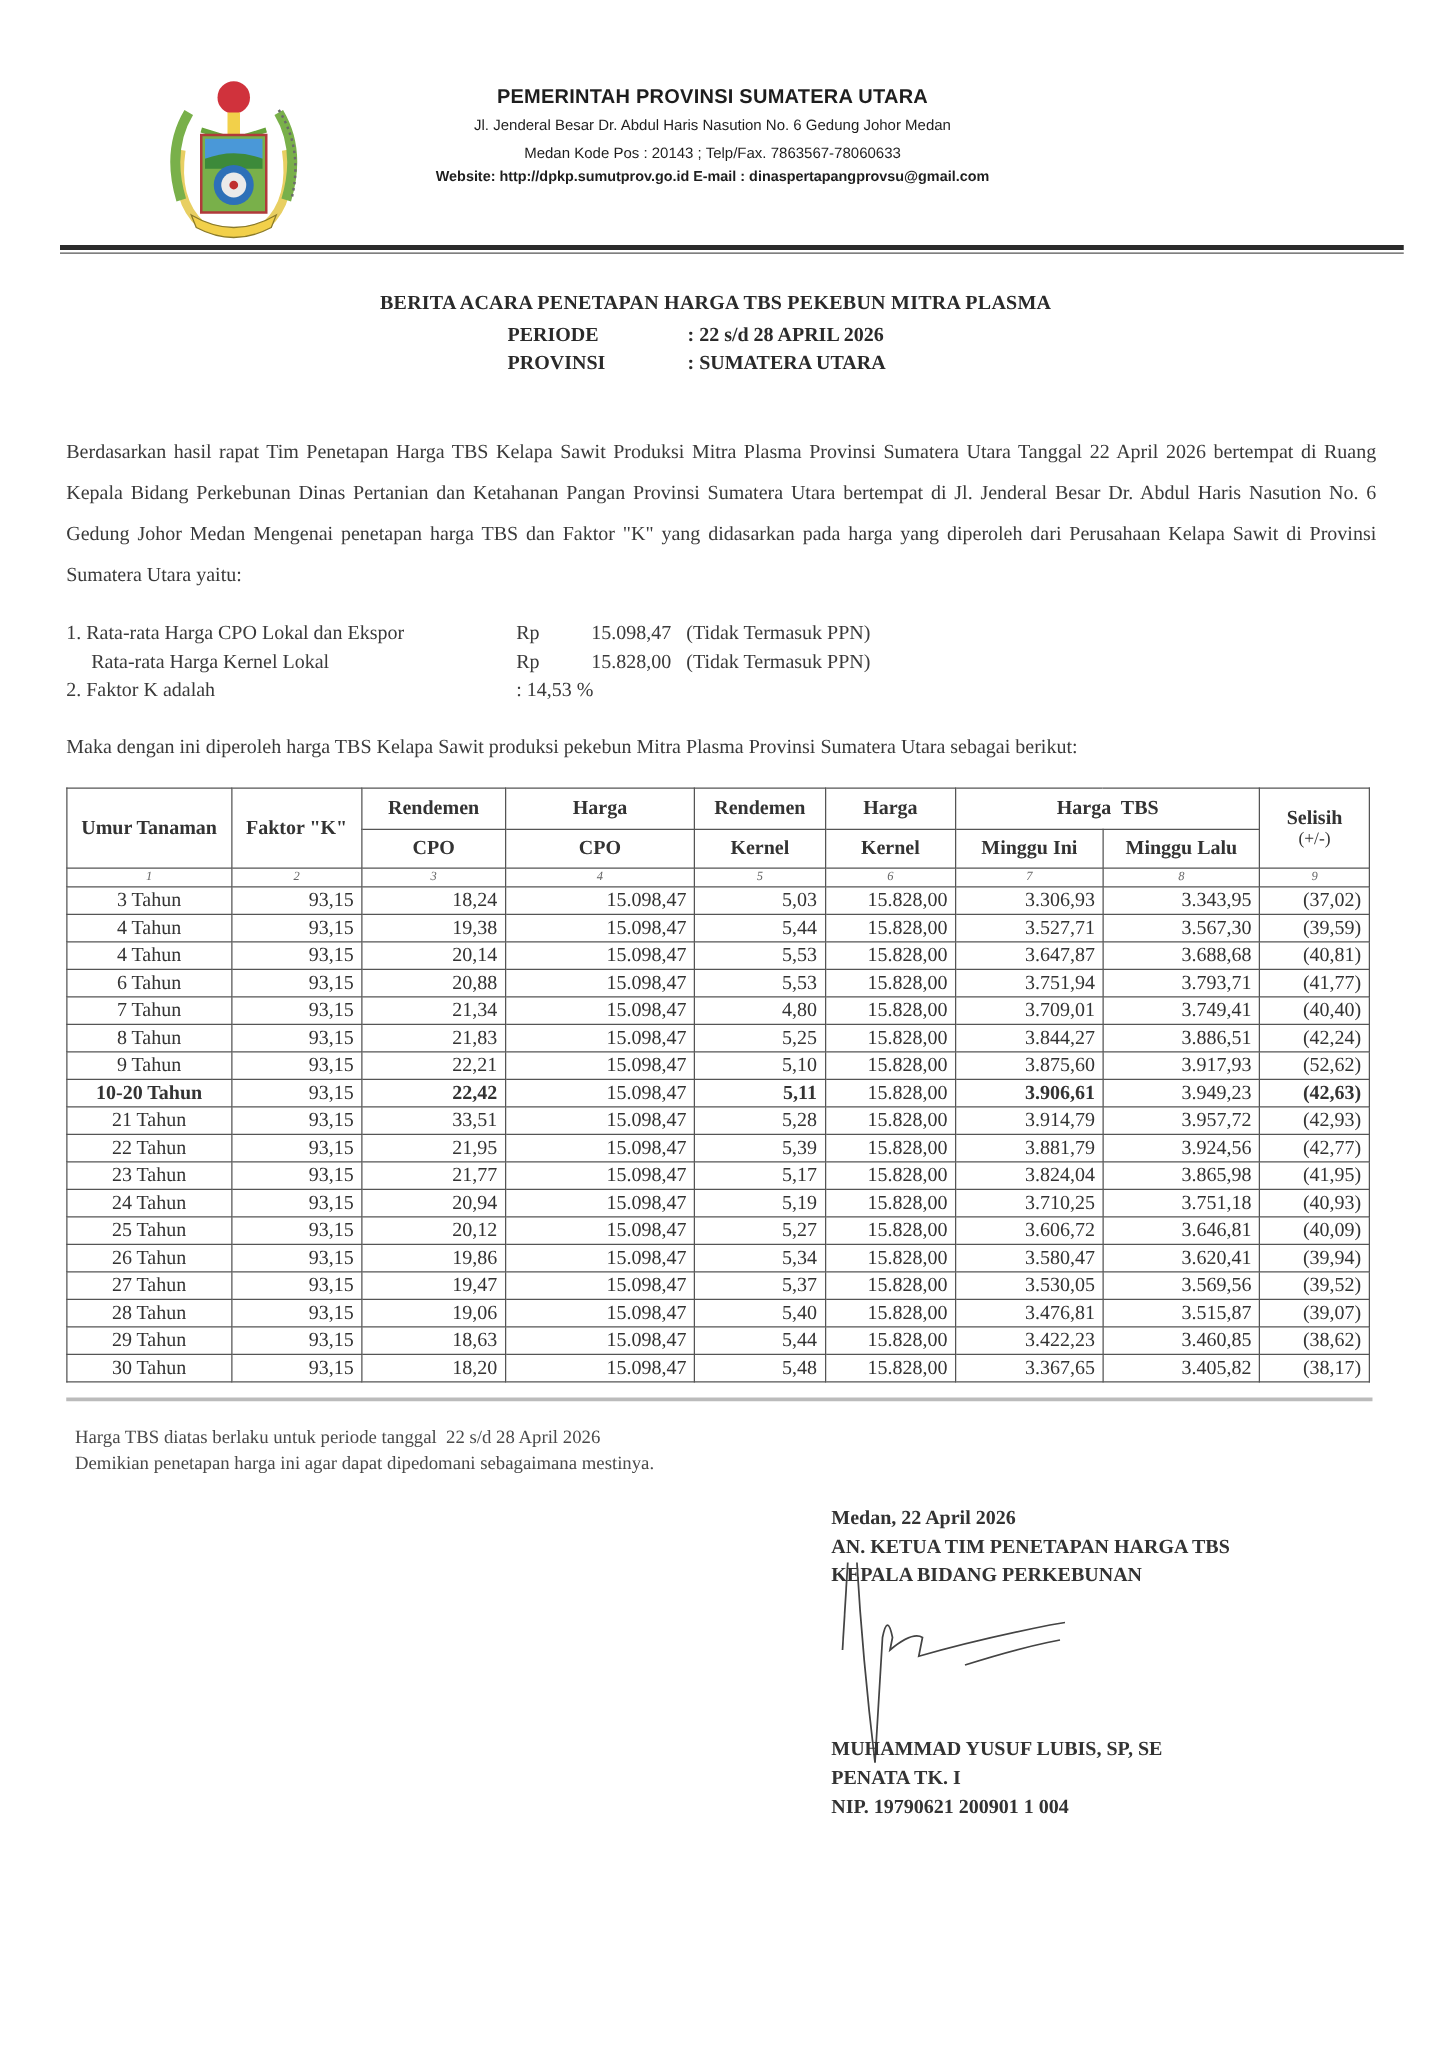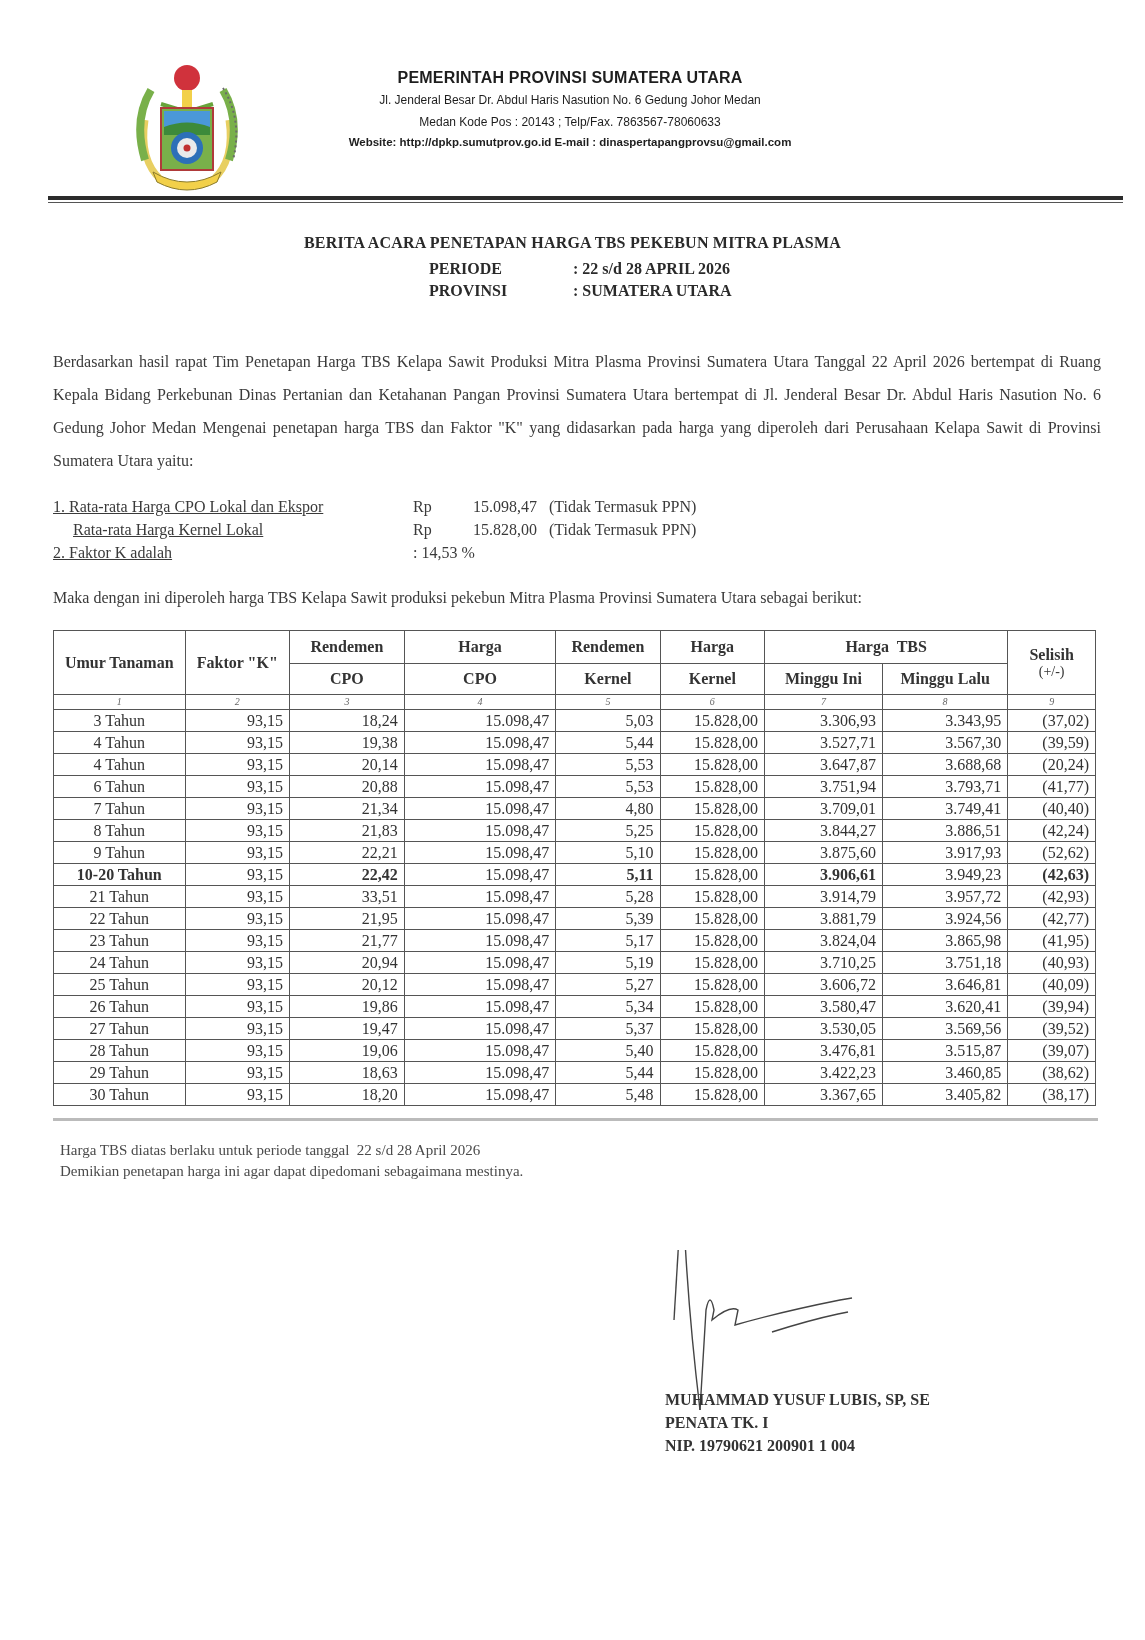--- a/index.html
+++ b/index.html
@@ -12,29 +12,29 @@
   .kop .gov { font-size: 16px; font-weight: bold; letter-spacing: 0.2px; line-height: 20px; }
   .kop .dinas { font-size: 21px; font-weight: bold; line-height: 26px; letter-spacing: 0.2px; }
   .kop .addr { font-size: 12px; line-height: 20px; margin-top: 2px; }
   .kop .web { font-size: 11.5px; font-weight: bold; line-height: 20px; }
   .rule1 { position: absolute; left: 48px; top: 196px; width: 1075px; height: 4px; background: #2b2b2b; }
   .rule2 { position: absolute; left: 48px; top: 202px; width: 1075px; height: 1px; background: #555; }
 
   
   .title { position: absolute; left: 0; top: 234px; width: 1145px; text-align: center; font-family: "Liberation Serif", serif; font-weight: bold; font-size: 16px; letter-spacing: 0.2px; color: #2a2a2a; }
   .meta { position: absolute; top: 258px; left: 406px; font-family: "Liberation Serif", serif; font-weight: bold; font-size: 16px; color: #2a2a2a; }
-  .meta-row { display: flex; height: 22px; align-items: center; margin-left: 23px; }
+  .meta-row { display: flex; height: 22px; align-items: center; }
   .meta-label { width: 144px; }
 
   
   .serif { font-family: "Liberation Serif", serif; }
   .para { position: absolute; left: 53px; top: 345px; width: 1048px; font-size: 16px; line-height: 33px; text-align: justify; text-align-last: left; color: #3a3a3a; }
   .facts { position: absolute; left: 53px; top: 495px; font-size: 16px; color: #3a3a3a; }
   .fact-row { display: flex; height: 23px; align-items: center; }
-  .fact-label { width: 360px; text-decoration: underline; }
+  .fact-label { width: 360px; }
   .fact-label.indent { padding-left: 20px; width: 340px; }
   .fact-rp { width: 34px; }
   .fact-val { width: 90px; text-align: right; }
   .fact-note { padding-left: 12px; }
   .intro2 { position: absolute; left: 53px; top: 589px; font-size: 16px; color: #3a3a3a; }
 
   
   table.tbs { position: absolute; left: 53px; top: 630px; width: 1043px; border-collapse: collapse; font-family: "Liberation Serif", serif; color: #333; }
   table.tbs th, table.tbs td { border: 1.5px solid #555; padding: 0 6px; }
   table.tbs th { font-weight: bold; font-size: 16px; text-align: center; height: 32px; color: #333; }
@@ -190,21 +190,21 @@
         </tr>
         <tr>
           <td class="age">4 Tahun</td>
           <td>93,15</td>
           <td>20,14</td>
           <td>15.098,47</td>
           <td>5,53</td>
           <td>15.828,00</td>
           <td>3.647,87</td>
           <td>3.688,68</td>
-          <td>(20,24)</td>
+          <td>(40,81)</td>
         </tr>
         <tr>
           <td class="age">6 Tahun</td>
           <td>93,15</td>
           <td>20,88</td>
           <td>15.098,47</td>
           <td>5,53</td>
           <td>15.828,00</td>
           <td>3.751,94</td>
           <td>3.793,71</td>
@@ -366,20 +366,25 @@
         </tr>
       </tbody>
   </table>
   <div class="tbl-shadow"></div>
 
   <div class="note serif">
     <div style="white-space:pre;">Harga TBS diatas berlaku untuk periode tanggal  22 s/d 28 April 2026</div>
     <div>Demikian penetapan harga ini agar dapat dipedomani sebagaimana mestinya.</div>
   </div>
 
+  <div class="sign">
+    <div>Medan, 22 April 2026</div>
+    <div>AN. KETUA TIM PENETAPAN HARGA TBS</div>
+    <div>KEPALA BIDANG PERKEBUNAN</div>
+  </div>
 
   <svg class="signature" viewBox="0 0 280 190">
     <path d="M20 -30 L14 70" stroke="#444" stroke-width="1.4" fill="none"></path>
     <path d="M24 -30 Q28 60 40 160" stroke="#444" stroke-width="1.4" fill="none"></path>
     <path d="M40 160 L46 60 Q50 40 54 60 L52 70 Q70 55 78 60 L75 75 Q120 62 180 50 L192 48" stroke="#444" stroke-width="1.4" fill="none"></path>
     <path d="M112 82 Q150 70 178 64 L188 62" stroke="#444" stroke-width="1.4" fill="none"></path>
   </svg>
 
   <div class="signer">
     <div>MUHAMMAD YUSUF LUBIS, SP, SE</div>

